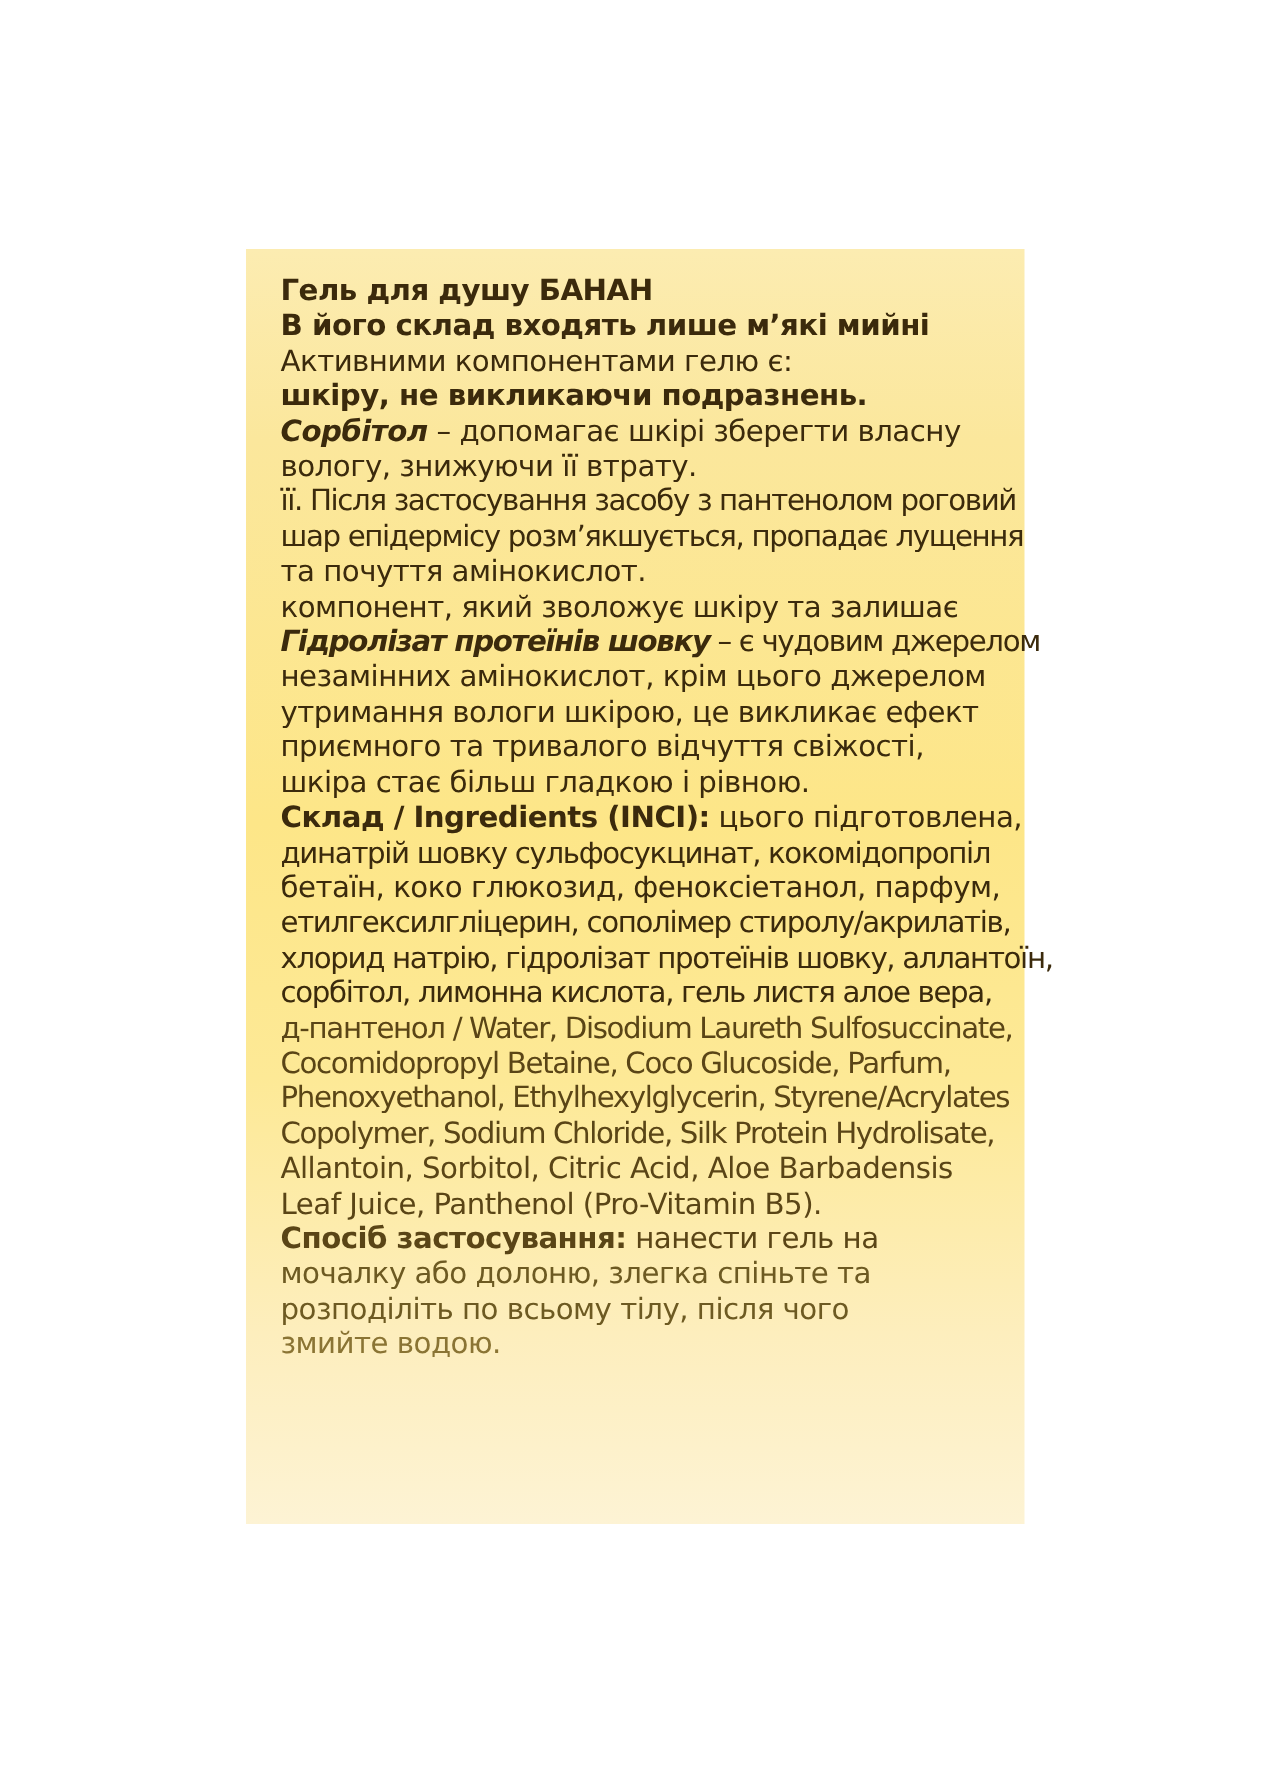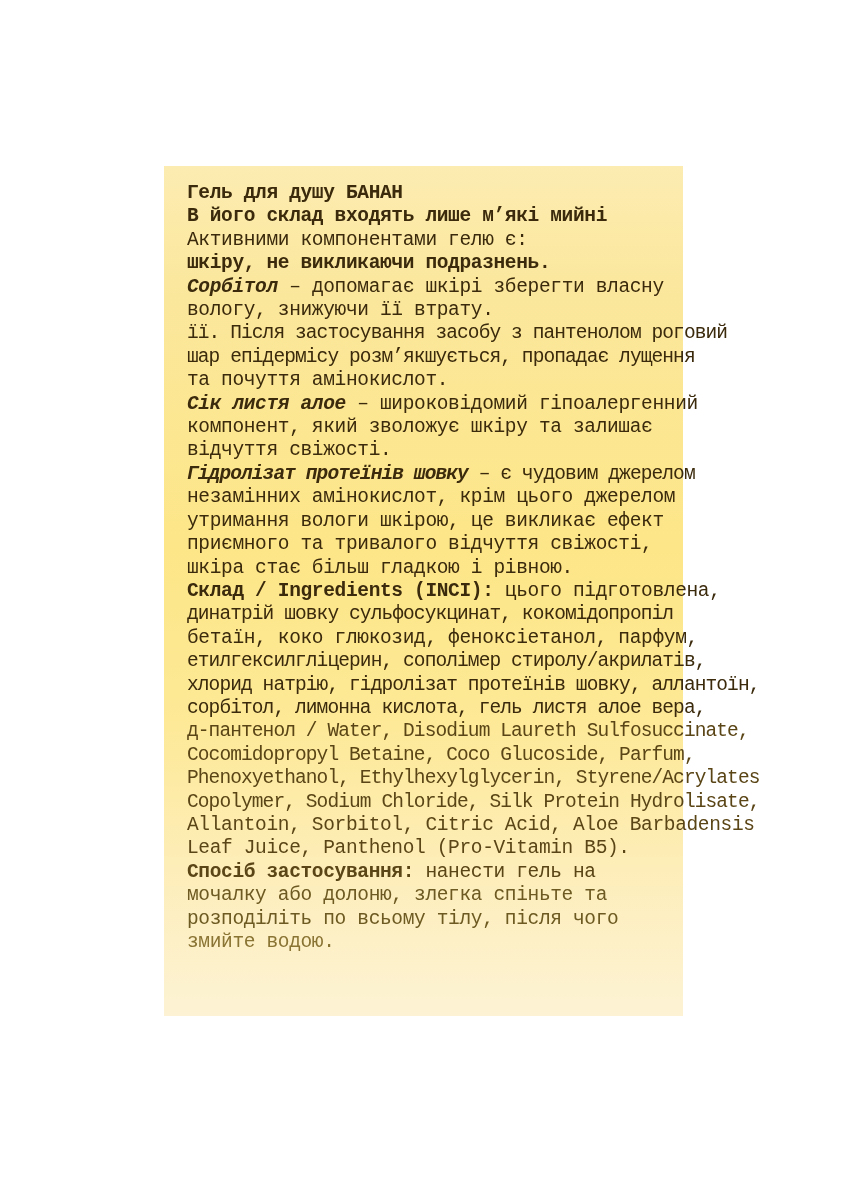--- a/index.html
+++ b/index.html
@@ -29,21 +29,20 @@
       box-sizing: border-box;
       padding: 16px 14px 0 23px;
       font-family: "DejaVu Sans", sans-serif;
       color: #3b2a0c;
     }
     .line {
       font-size: 19.5px;
       line-height: 23.4px;
       white-space: nowrap;
       letter-spacing: -0.35px;
-      font-family: Liberation Mono, monospace;
     }
     .bold { font-weight: bold; }
     .bi { font-weight: bold; font-style: italic; }
     .cond { letter-spacing: -0.9px; }
     .faded { color: #5a4516; }
     .faded2 { color: #6d5a22; }
     .faded3 { color: #8a7434; }
   </style>
 </head>
 <body>
@@ -59,25 +58,21 @@
 
   <div class="line">
     <span class="bi">Сорбітол</span><span> – допомагає шкірі зберегти власну</span>
   </div>
   <div class="line">вологу, знижуючи її втрату.</div>
 
   <div class="line cond">її. Після застосування засобу з пантенолом роговий</div>
   <div class="line cond">шар епідермісу розм’якшується, пропадає лущення</div>
   <div class="line">та почуття амінокислот.</div>
 
-  <div class="line">
-    <span class="bi">Сік листя алое</span><span> – широковідомий гіпоалергенний</span>
-  </div>
   <div class="line">компонент, який зволожує шкіру та залишає</div>
-  <div class="line">відчуття свіжості.</div>
 
   <div class="line cond">
     <span class="bi">Гідролізат протеїнів шовку</span><span> – є чудовим джерелом</span>
   </div>
   <div class="line">незамінних амінокислот, крім цього джерелом</div>
   <div class="line">утримання вологи шкірою, це викликає ефект</div>
   <div class="line">приємного та тривалого відчуття свіжості,</div>
   <div class="line">шкіра стає більш гладкою і рівною.</div>
 
   <div class="line">

